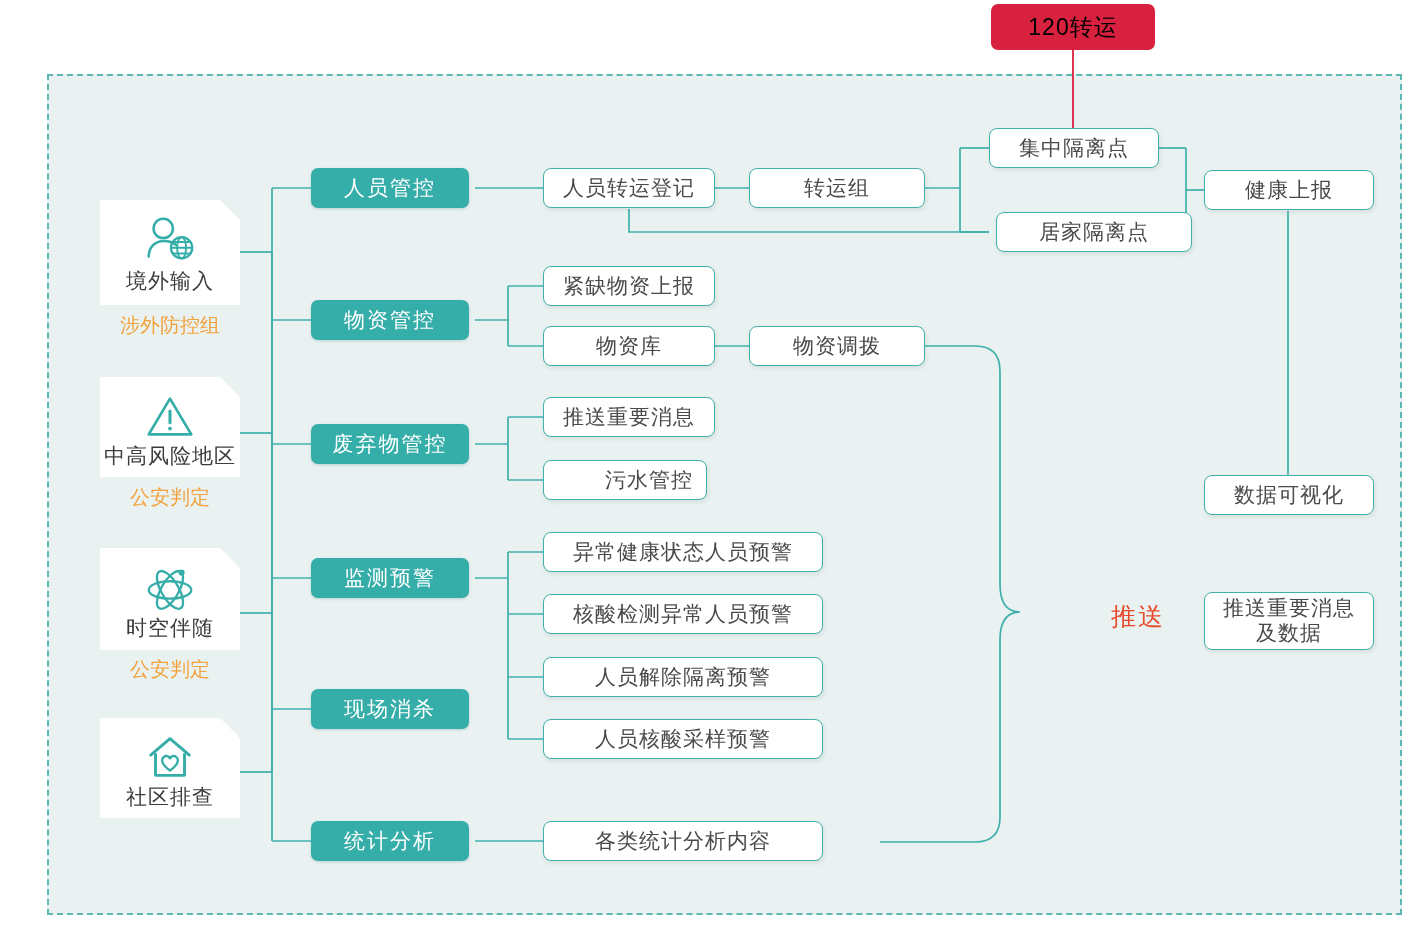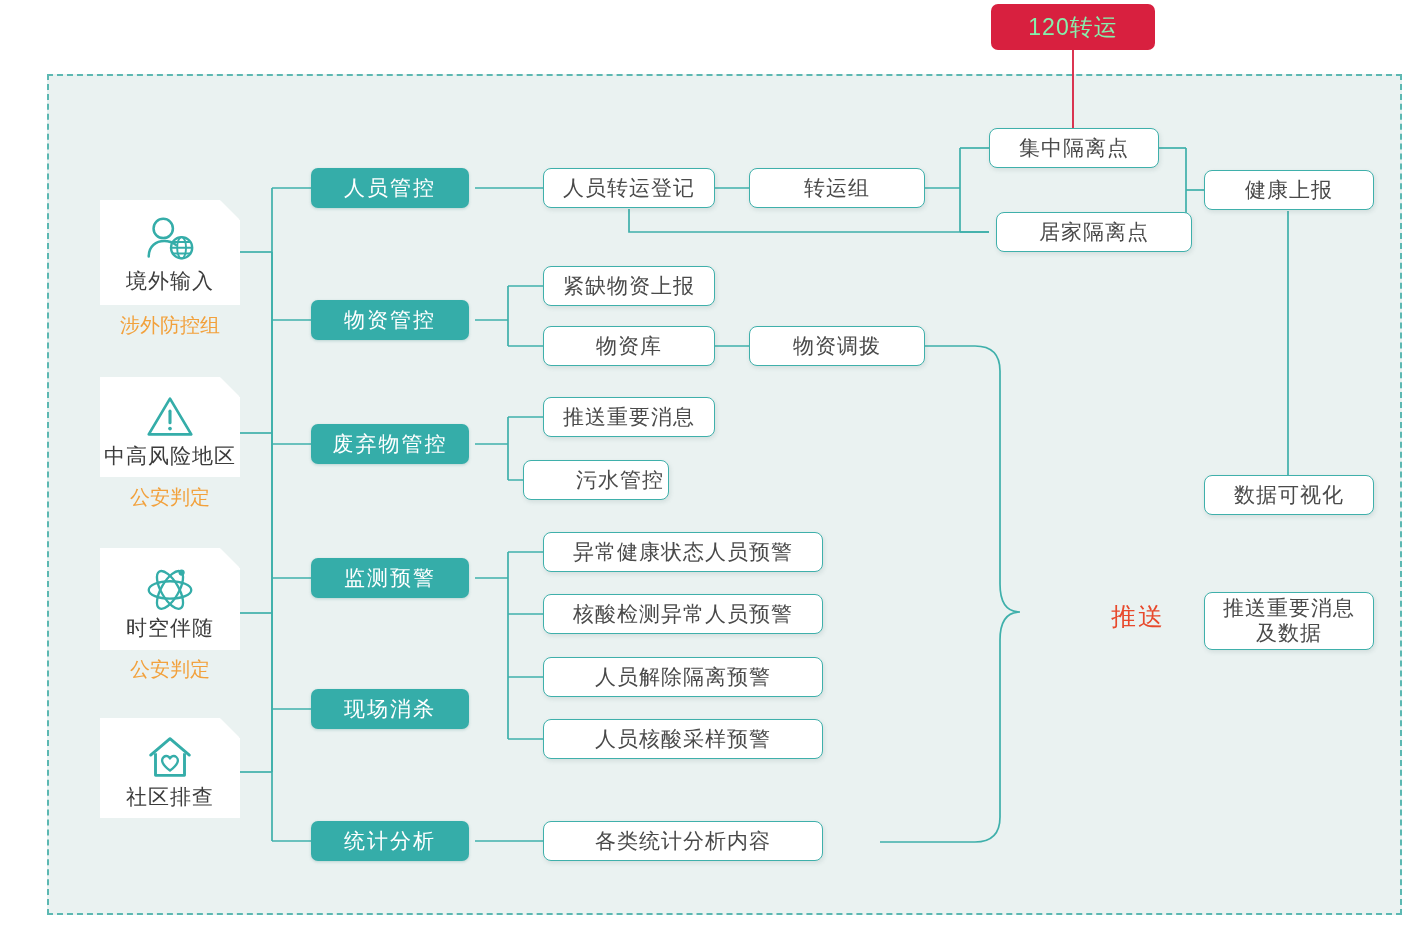--- a/index.html
+++ b/index.html
@@ -48,21 +48,21 @@
   .box{
     background:#ffffff;border:1.6px solid #3fb0ab;border-radius:8px;
     color:#4a4a4a;font-size:21px;letter-spacing:1px;height:40px;
     box-shadow:1px 2px 4px rgba(90,120,120,.16);
     text-align:center;line-height:1.18;
   }
   .box.two-line{height:58px;}
 
   
   .red{
-    background:#d8203f;border-radius:7px;color:#86efac;font-size:23px;
+    background:#d8203f;border-radius:7px;color:#000000;font-size:23px;
     letter-spacing:1px;width:164px;height:46px;
   }
 
   .plain-label{
     position:absolute;color:#e8492c;font-size:25px;letter-spacing:2px;
     white-space:nowrap;
     margin-left:29px;
   }
 </style>
 </head>
@@ -229,21 +229,21 @@
   <div class="node box" style="left:543px;top:326px;width:172px;">
     <span>物资库</span>
   </div>
   <div class="node box" style="left:749px;top:326px;width:176px;">
     <span>物资调拨</span>
   </div>
 
   <div class="node box" style="left:543px;top:397px;width:172px;">
     <span>推送重要消息</span>
   </div>
-  <div class="node box" style="left:523px;top:460px;width:146px;padding-left:48px;">
+  <div class="node box" style="left:543px;top:460px;width:164px;padding-left:48px;">
     <span>污水管控</span>
   </div>
 
   <div class="node box" style="left:543px;top:532px;width:280px;text-align:center;">
     <span>异常健康状态人员预警</span>
   </div>
   <div class="node box" style="left:543px;top:594px;width:280px;">
     <span>核酸检测异常人员预警</span>
   </div>
   <div class="node box" style="left:543px;top:657px;width:280px;">

